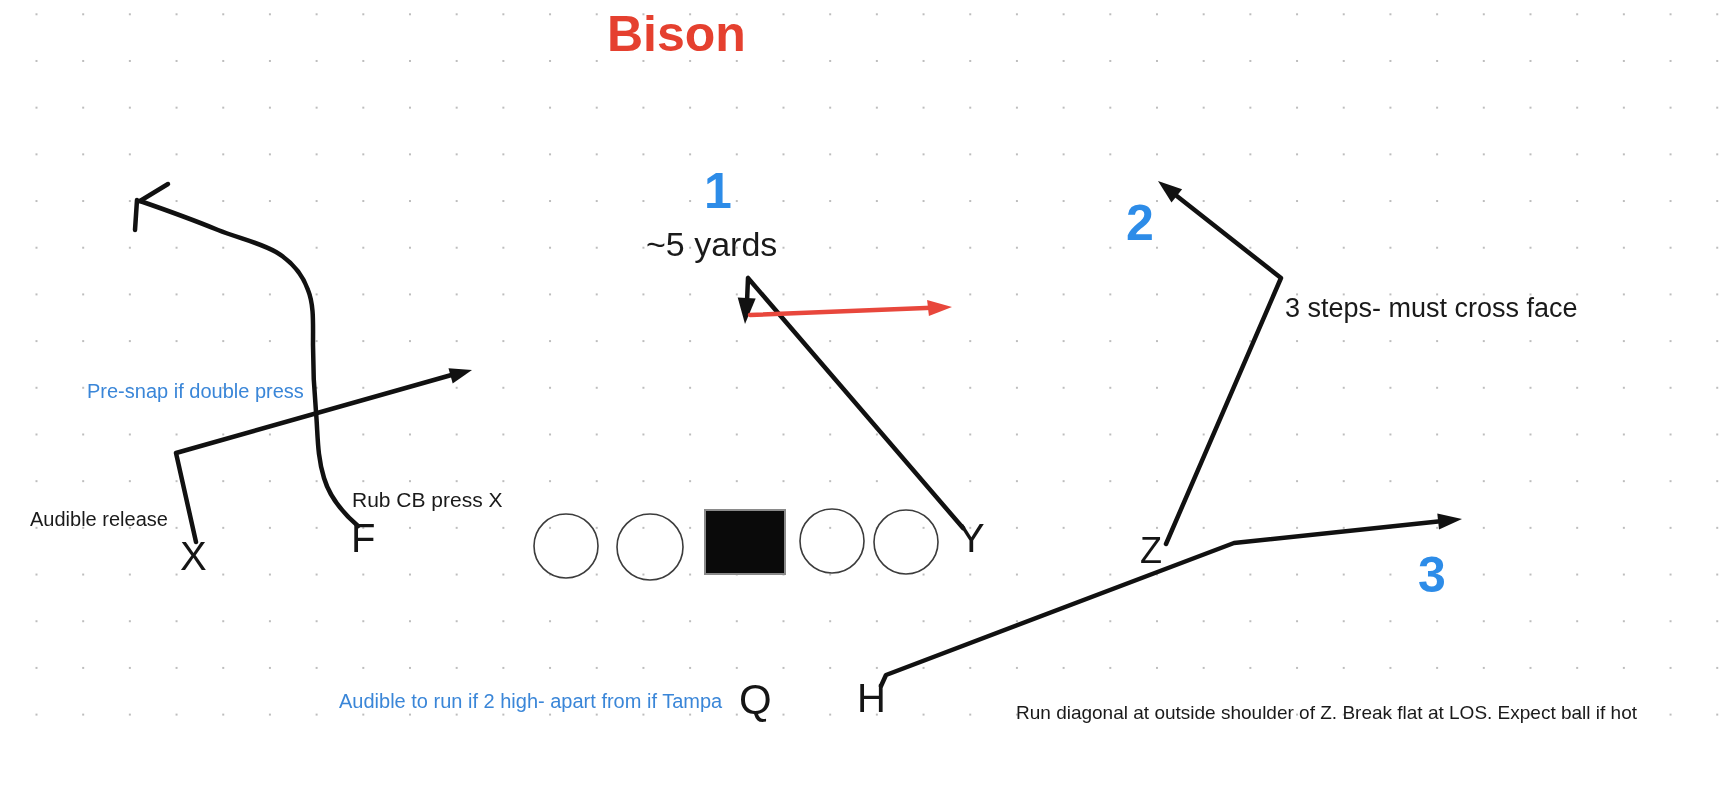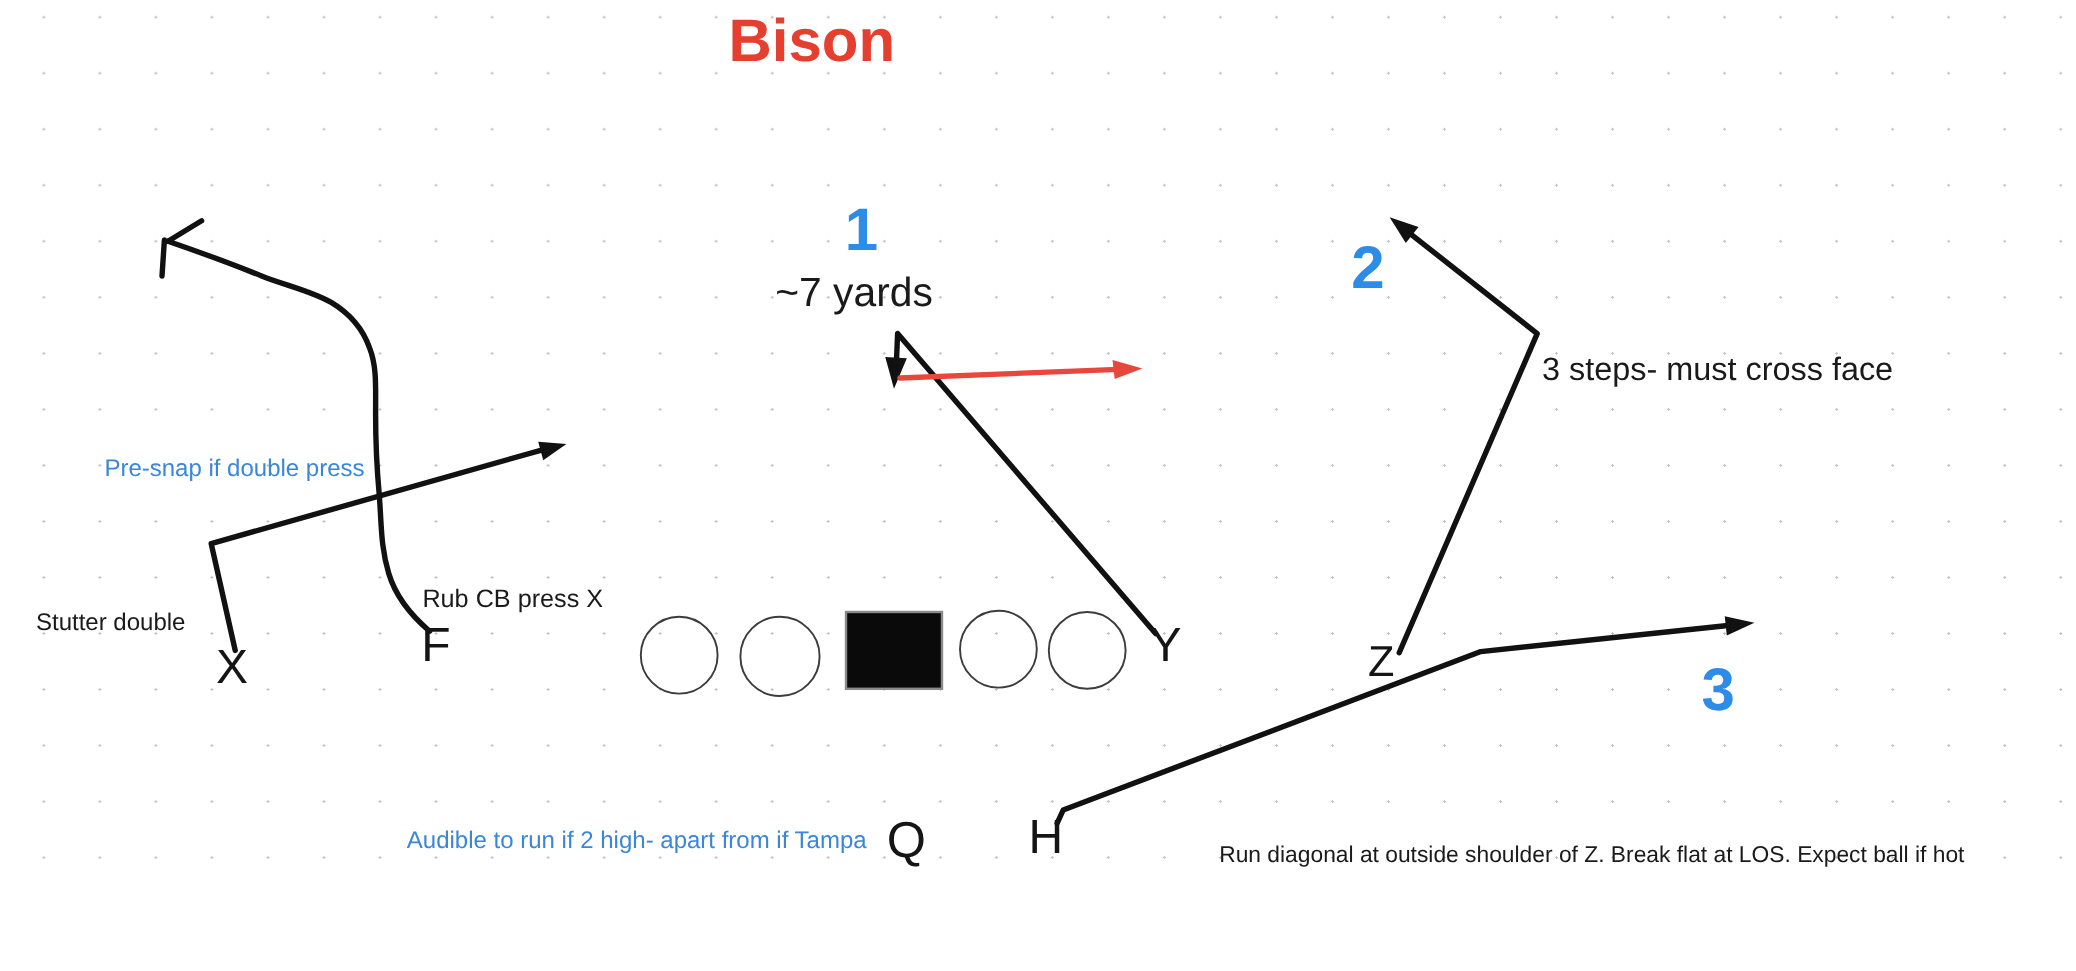--- a/index.html
+++ b/index.html
@@ -86,24 +86,24 @@
     <circle class="oline-circle" cx="832" cy="541" r="32"></circle>
     <circle class="oline-circle" cx="906" cy="542" r="32"></circle>
   </svg>
 
   <div class="txt txt-title" style="left:607px; top:9px;">Bison</div>
 
   <div class="txt txt-number" style="left:704px; top:166px;">1</div>
   <div class="txt txt-number" style="left:1126px; top:198px;">2</div>
   <div class="txt txt-number" style="left:1418px; top:550px;">3</div>
 
-  <div class="txt txt-label" style="left:646px; top:227px; font-size:34px;">~7 yards</div>
+  <div class="txt txt-label" style="left:646px; top:227px; font-size:34px;">~5 yards</div>
   <div class="txt txt-label" style="left:1285px; top:295px; font-size:27px;">3 steps- must cross face</div>
   <div class="txt txt-note" style="left:55px; top:381px;margin-left:32px;">Pre-snap if double press</div>
-  <div class="txt txt-label" style="left:30px; top:509px;">Stutter double</div>
+  <div class="txt txt-label" style="left:30px; top:509px;">Audible release</div>
   <div class="txt txt-label" style="left:352px; top:489px; font-size:21px;">Rub CB press X</div>
   <div class="txt txt-note" style="left:339px; top:691px;">Audible to run if 2 high- apart from if Tampa</div>
   <div class="txt txt-label" style="left:1016px; top:703px; font-size:19px;">Run diagonal at outside shoulder of Z. Break flat at LOS. Expect ball if hot</div>
 
   <div class="txt txt-player" style="left:180px; top:536px;">X</div>
   <div class="txt txt-player" style="left:351px; top:518px;">F</div>
   <div class="txt txt-player" style="left:958px; top:518px;">Y</div>
   <div class="txt txt-player" style="left:1140px; top:533px; font-size:36px;">Z</div>
   <div class="txt txt-player" style="left:739px; top:679px; font-size:42px;">Q</div>
   <div class="txt txt-player" style="left:857px; top:678px;">H</div>

